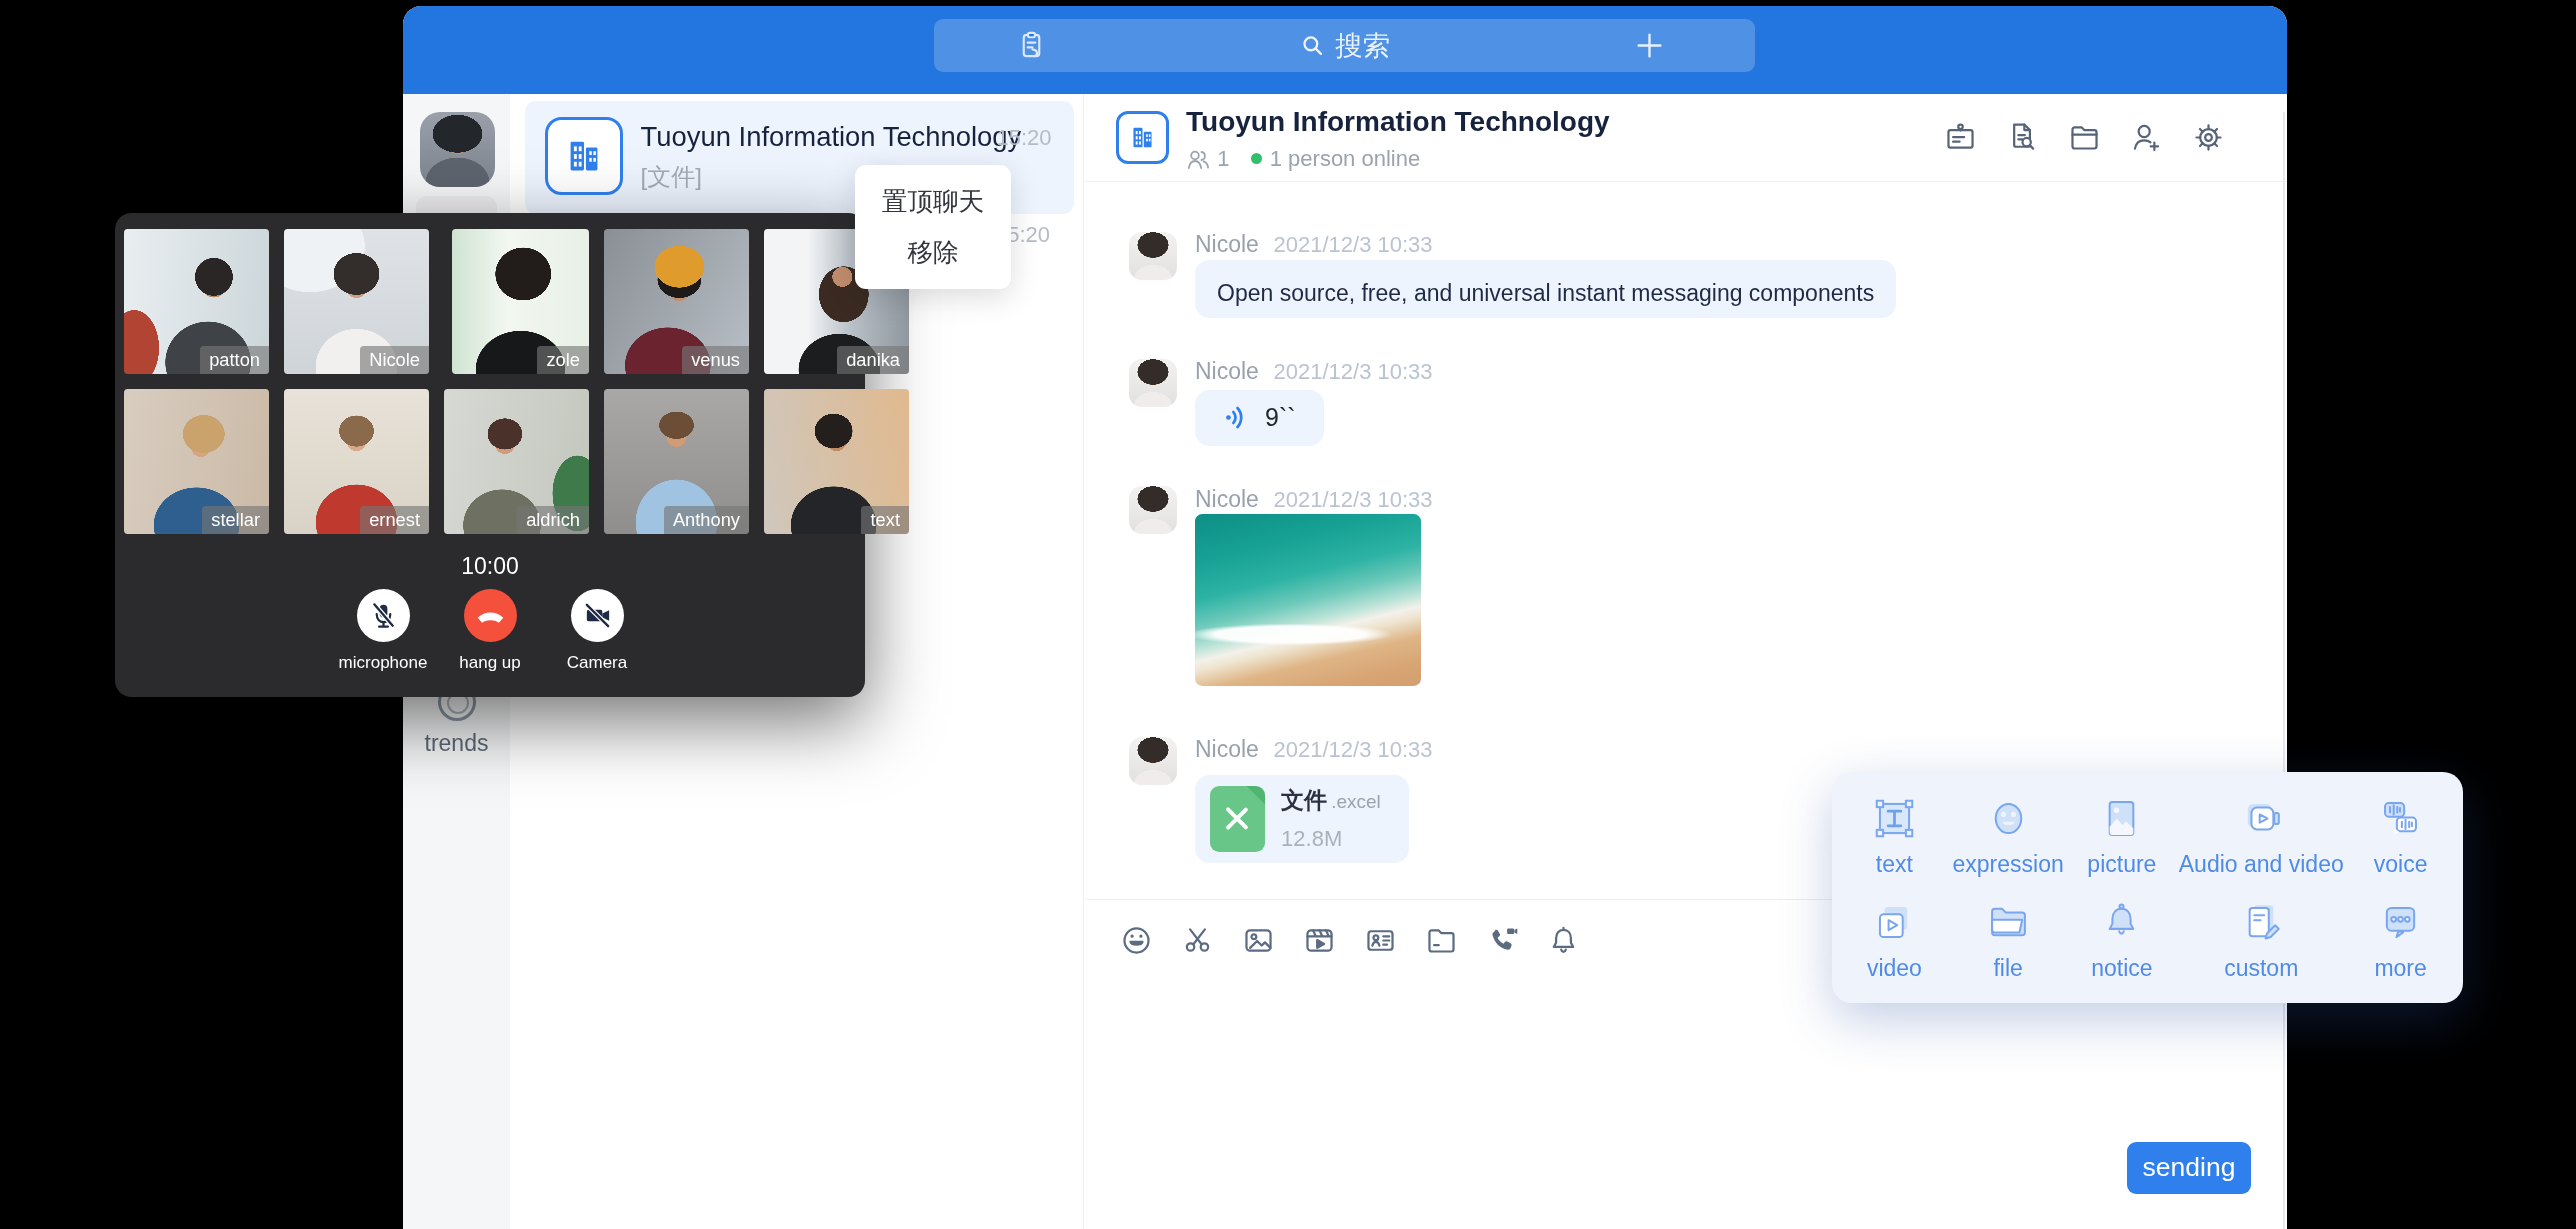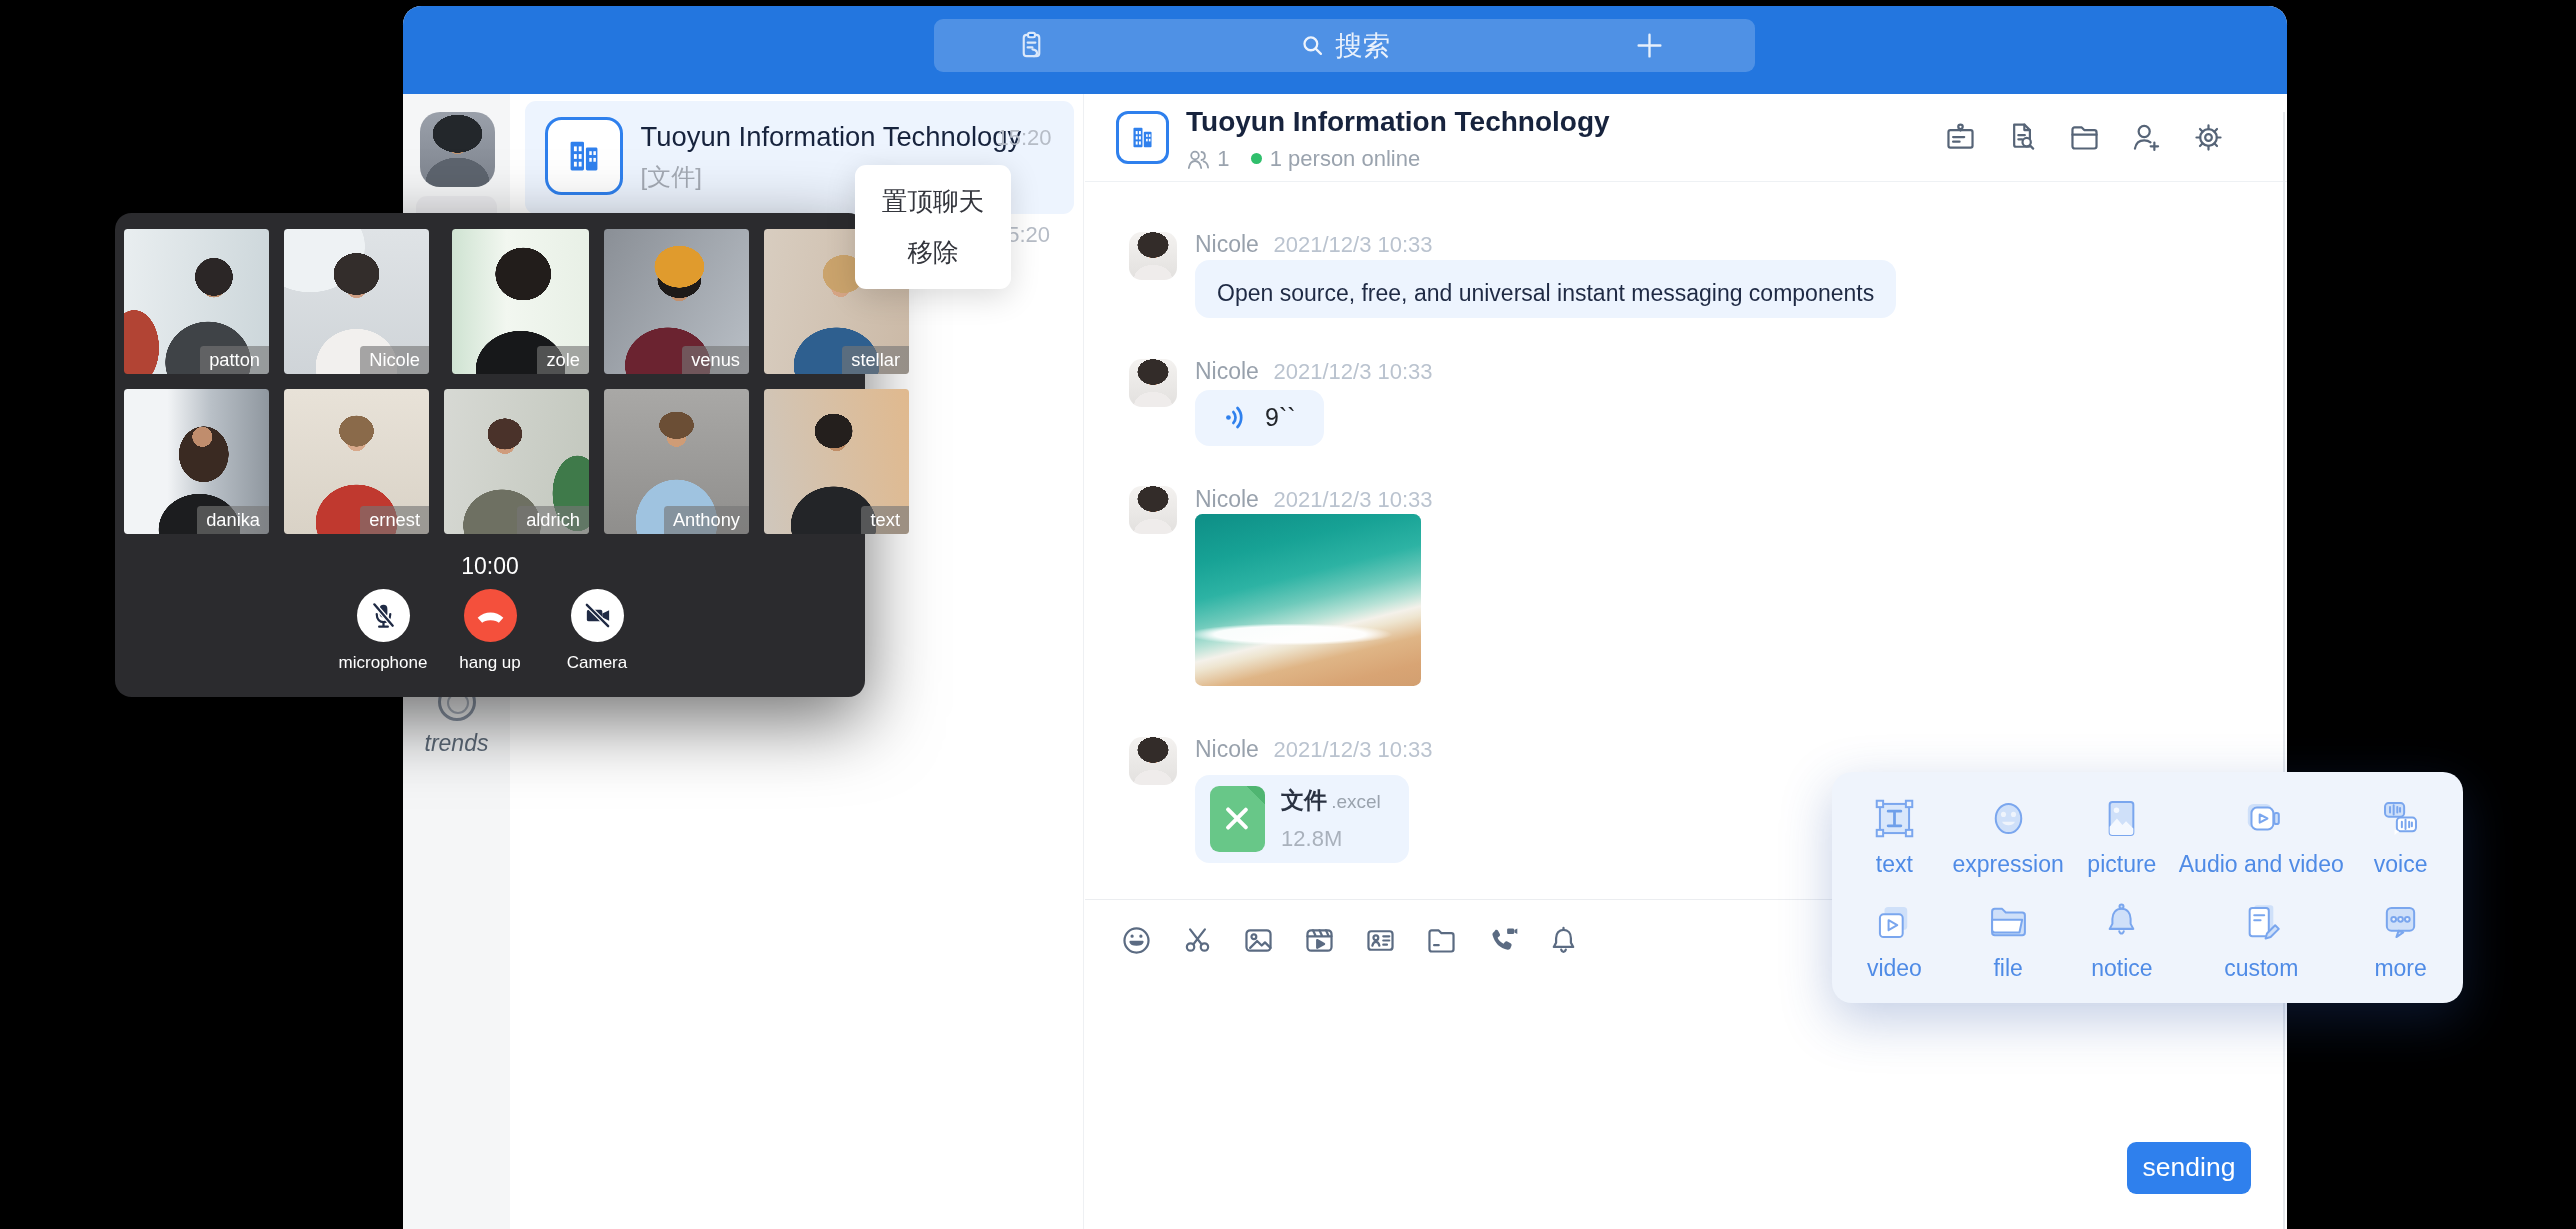--- a/index.html
+++ b/index.html
@@ -25,21 +25,21 @@
   
   .nav-sidebar { position:absolute; left:0; top:88px; width:107px; bottom:0; background:#F5F6F7; }
   .my-avatar { position:absolute; left:17.4px; top:18.3px; width:75px; height:75px; border-radius:20px;
     background:
       radial-gradient(ellipse 25px 19px at 50% 29%, #23272b 99%, transparent 100%),
       radial-gradient(circle 12px at 50% 40%, #c39671 99%, transparent 100%),
       radial-gradient(ellipse 32px 25px at 50% 94%, #5d646e 99%, transparent 100%),
       linear-gradient(180deg,#9aa0aa,#7e848e); }
   .nav-pill { position:absolute; left:12.8px; top:102px; width:81px; height:42px;
               background:#ECECEF; border-radius:11px; }
-  .trends-item { position:absolute; left:0; top:589px; width:107px; text-align:center;font-style:italic; }
+  .trends-item { position:absolute; left:0; top:589px; width:107px; text-align:center; }
   .trends-icon { width:38px; height:38px; margin:0 auto 9.1px; border:3.7px solid #8B96A6;
                  border-radius:50%; position:relative; }
   .trends-icon::after { content:""; position:absolute; left:6.4px; top:6.4px; width:18.3px; height:18.3px;
                         border:2.7px solid #AEB6C2; border-radius:50%; }
   .trends-label { font-size:23px; color:#5D6A79; }
 
   
   .conv-list { position:absolute; left:107px; top:88px; width:574px; bottom:0;
                background:#fff; border-right:1.8px solid #EEF0F3; }
   .conv-item { position:absolute; left:14.6px; top:7.3px; width:549px; height:113px;
@@ -460,25 +460,25 @@
       </div>
     <div class="tile t2">
         <span class="tile-name">Nicole</span>
       </div>
     <div class="tile t3">
         <span class="tile-name">zole</span>
       </div>
     <div class="tile t4">
         <span class="tile-name">venus</span>
       </div>
+    <div class="tile t6">
+        <span class="tile-name">danika</span>
+      </div>
     <div class="tile t5">
         <span class="tile-name">stellar</span>
-      </div>
-    <div class="tile t6">
-        <span class="tile-name">danika</span>
       </div>
     <div class="tile t7">
         <span class="tile-name">ernest</span>
       </div>
     <div class="tile t8">
         <span class="tile-name">aldrich</span>
       </div>
     <div class="tile t9">
         <span class="tile-name">Anthony</span>
       </div>

